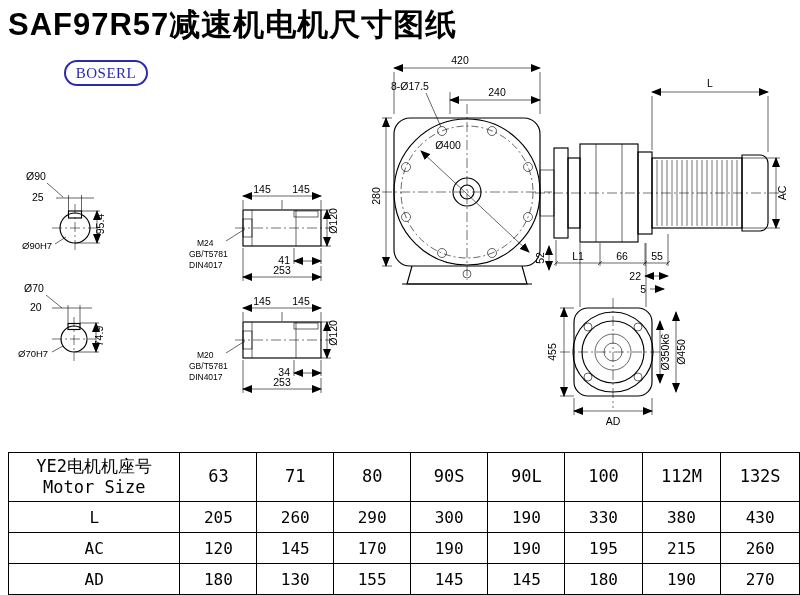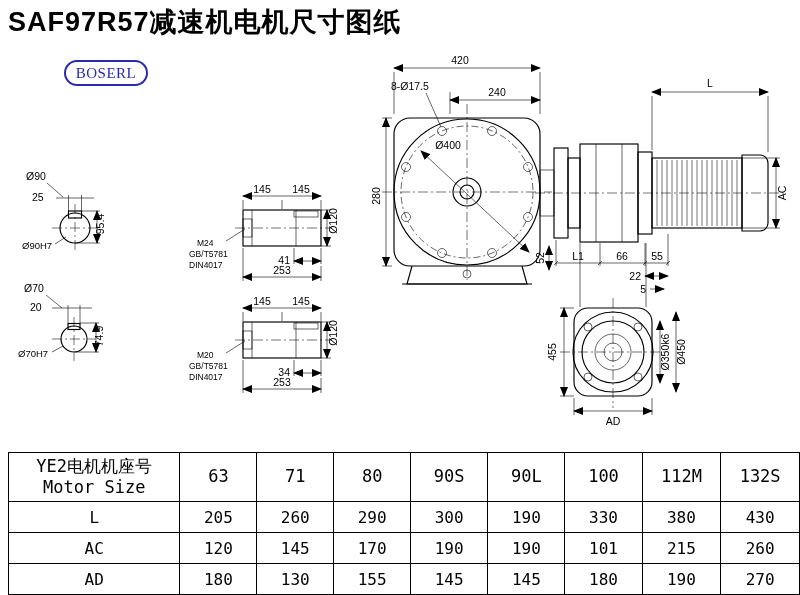--- a/index.html
+++ b/index.html
@@ -1,19 +1,19 @@
 <!DOCTYPE html>
 <html><head>
 <meta charset="utf-8">
 <style>
   * { margin:0; padding:0; box-sizing:border-box; }
   html,body { width:800px; height:595px; background:#fff; font-family:"Liberation Sans",sans-serif; }
   .page { position:relative; width:800px; height:595px; background:#fff; overflow:hidden; }
 
-  .title { position:absolute; left:8px; top:4px; font-size:27px; font-weight:bold; color:#000; letter-spacing:1px; white-space:nowrap; }
+  .title { position:absolute; left:8px; top:4px; font-size:31px; font-weight:bold; color:#000; letter-spacing:1px; white-space:nowrap; }
   .logo-box { position:absolute; left:64px; top:60px; width:84px; height:26px; border:2px solid #2a2ab0; border-radius:13px;
               display:flex; align-items:center; justify-content:center; background:#fff; }
   .logo-box span { font-family:"Liberation Serif",serif; font-size:15px; color:#2a2ab0; letter-spacing:.5px; }
 
   svg.drawing { position:absolute; left:0; top:0; }
   .ln   { stroke:#000; stroke-width:1.15; fill:none; }
   .thin { stroke:#000; stroke-width:.6; fill:none; }
   .fin  { stroke:#000; stroke-width:.55; fill:none; }
   .cl   { stroke:#000; stroke-width:.55; fill:none; stroke-dasharray:10 3 2 3; }
   .dash { stroke-dasharray:7 3 2 3; }
@@ -306,21 +306,21 @@
       <td>380</td>
       <td>430</td>
     </tr>
     <tr class="row">
       <td class="col-first">AC</td>
       <td>120</td>
       <td>145</td>
       <td>170</td>
       <td>190</td>
       <td>190</td>
-      <td>101</td>
+      <td>195</td>
       <td>215</td>
       <td>260</td>
     </tr>
     <tr class="row">
       <td class="col-first">AD</td>
       <td>180</td>
       <td>130</td>
       <td>155</td>
       <td>145</td>
       <td>145</td>

